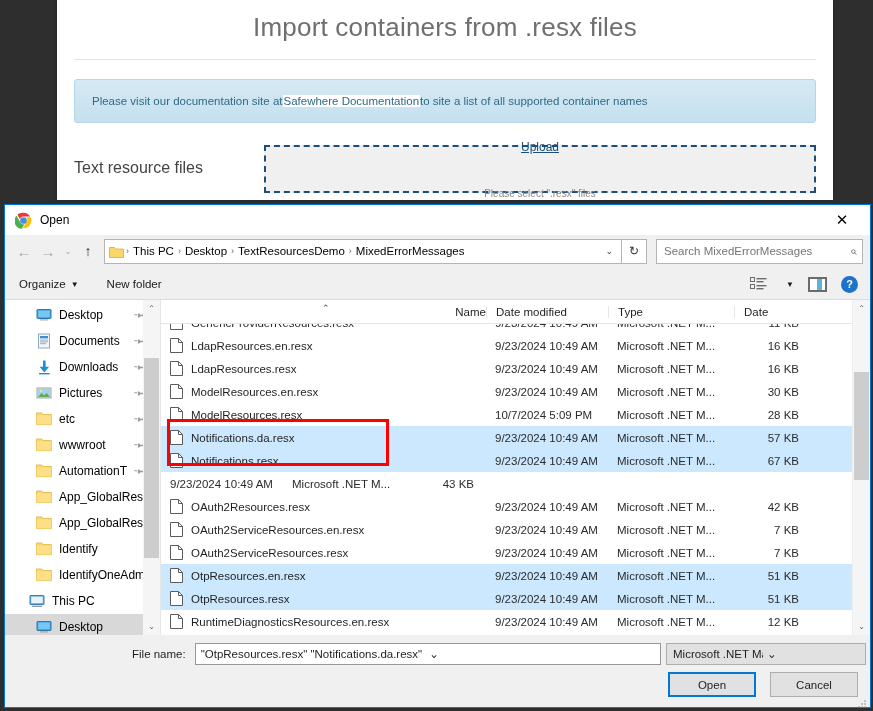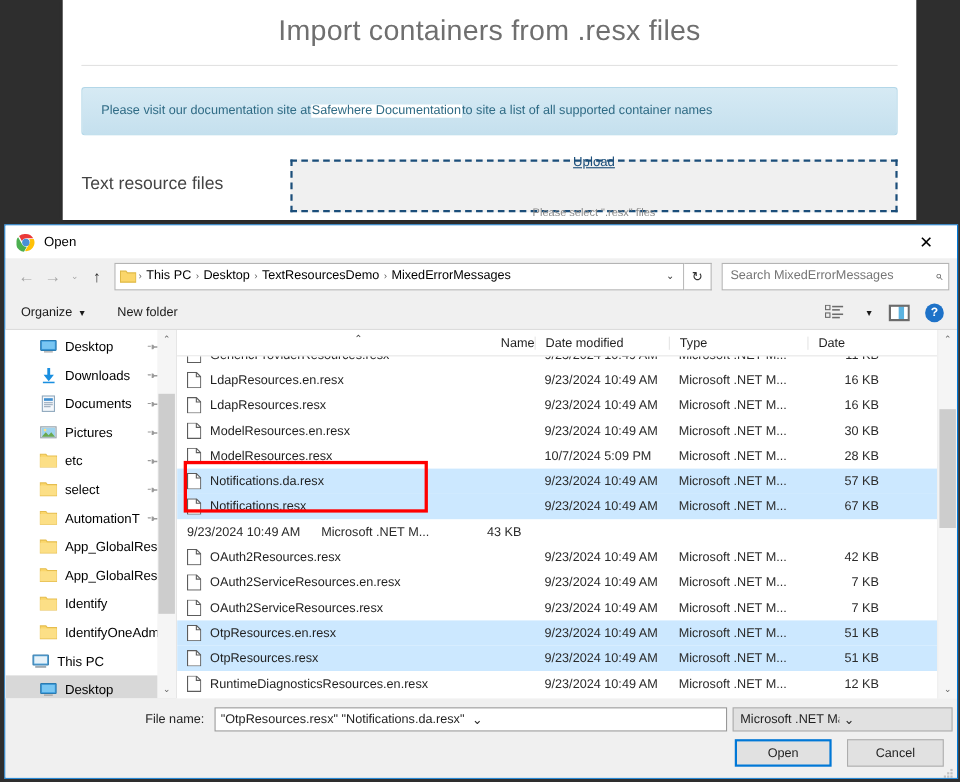--- a/index.html
+++ b/index.html
@@ -268,45 +268,45 @@
                   <rect x="4" y="12.4" width="8" height="1" fill="#9a9a9a"></rect>
                 </svg></span>
               <span>Desktop</span>
               <span class="sb-pin" style="font-size: 9px;"><svg width="11" height="11" viewBox="0 0 11 11">
                   <path d="M7.2 0.6 10.4 3.8 8.8 5.4 8.2 4.8 5.9 7.1l.2 1.7-1 1L2.2 7 3.2 6l1.7.2L7.2 3.9l-.6-.6z" fill="#9a9a9a"></path>
                   <path d="M2.6 8.4.6 10.4" stroke="#9a9a9a" stroke-width="1" fill="none"></path>
                 </svg></span>
             </div>
             <div class="sb-item indent2">
               <span class="sb-ico"><svg width="16" height="16" viewBox="0 0 16 16">
-                  <path d="M7 1.5h2.6v6.2h3.4L8.3 13.5 3.6 7.7H7z" fill="#1a8fe0"></path>
-                  <rect x="3" y="14" width="10.6" height="1.4" fill="#1a8fe0"></rect>
-                </svg></span>
-              <span>Downloads</span>
-              <span class="sb-pin" style="font-size: 9px;"><svg width="11" height="11" viewBox="0 0 11 11">
-                  <path d="M7.2 0.6 10.4 3.8 8.8 5.4 8.2 4.8 5.9 7.1l.2 1.7-1 1L2.2 7 3.2 6l1.7.2L7.2 3.9l-.6-.6z" fill="#9a9a9a"></path>
-                  <path d="M2.6 8.4.6 10.4" stroke="#9a9a9a" stroke-width="1" fill="none"></path>
-                </svg></span>
-            </div>
-            <div class="sb-item indent2">
-              <span class="sb-ico"><svg width="16" height="16" viewBox="0 0 16 16">
                   <rect x="2.5" y="1" width="11" height="14" fill="#f4f7fb" stroke="#8fa8bd"></rect>
                   <rect x="4" y="3" width="8" height="2.4" fill="#3f8fd0"></rect>
                   <rect x="4" y="6.6" width="8" height="1" fill="#9ab"></rect>
                   <rect x="4" y="8.4" width="8" height="1" fill="#9ab"></rect>
                   <rect x="4" y="10.2" width="6" height="1" fill="#9ab"></rect>
                 </svg></span>
               <span>Documents</span>
               <span class="sb-pin" style="font-size: 9px;"><svg width="11" height="11" viewBox="0 0 11 11">
                   <path d="M7.2 0.6 10.4 3.8 8.8 5.4 8.2 4.8 5.9 7.1l.2 1.7-1 1L2.2 7 3.2 6l1.7.2L7.2 3.9l-.6-.6z" fill="#9a9a9a"></path>
                   <path d="M2.6 8.4.6 10.4" stroke="#9a9a9a" stroke-width="1" fill="none"></path>
                 </svg></span>
             </div>
             <div class="sb-item indent2">
               <span class="sb-ico"><svg width="16" height="16" viewBox="0 0 16 16">
+                  <path d="M7 1.5h2.6v6.2h3.4L8.3 13.5 3.6 7.7H7z" fill="#1a8fe0"></path>
+                  <rect x="3" y="14" width="10.6" height="1.4" fill="#1a8fe0"></rect>
+                </svg></span>
+              <span>Downloads</span>
+              <span class="sb-pin" style="font-size: 9px;"><svg width="11" height="11" viewBox="0 0 11 11">
+                  <path d="M7.2 0.6 10.4 3.8 8.8 5.4 8.2 4.8 5.9 7.1l.2 1.7-1 1L2.2 7 3.2 6l1.7.2L7.2 3.9l-.6-.6z" fill="#9a9a9a"></path>
+                  <path d="M2.6 8.4.6 10.4" stroke="#9a9a9a" stroke-width="1" fill="none"></path>
+                </svg></span>
+            </div>
+            <div class="sb-item indent2">
+              <span class="sb-ico"><svg width="16" height="16" viewBox="0 0 16 16">
                   <rect x="1" y="3" width="14" height="10" fill="#dfe6ea" stroke="#9aa7ae"></rect>
                   <rect x="2" y="4" width="12" height="8" fill="#9fd4ef"></rect>
                   <path d="M2 12l3.6-4 2.6 2.6L10.6 8 14 12z" fill="#6aa84f"></path>
                   <circle cx="5" cy="6" r="1.2" fill="#ffe082"></circle>
                 </svg></span>
               <span>Pictures</span>
               <span class="sb-pin" style="font-size: 9px;"><svg width="11" height="11" viewBox="0 0 11 11">
                   <path d="M7.2 0.6 10.4 3.8 8.8 5.4 8.2 4.8 5.9 7.1l.2 1.7-1 1L2.2 7 3.2 6l1.7.2L7.2 3.9l-.6-.6z" fill="#9a9a9a"></path>
                   <path d="M2.6 8.4.6 10.4" stroke="#9a9a9a" stroke-width="1" fill="none"></path>
                 </svg></span>
@@ -320,21 +320,21 @@
               <span class="sb-pin" style="font-size: 9px;"><svg width="11" height="11" viewBox="0 0 11 11">
                   <path d="M7.2 0.6 10.4 3.8 8.8 5.4 8.2 4.8 5.9 7.1l.2 1.7-1 1L2.2 7 3.2 6l1.7.2L7.2 3.9l-.6-.6z" fill="#9a9a9a"></path>
                   <path d="M2.6 8.4.6 10.4" stroke="#9a9a9a" stroke-width="1" fill="none"></path>
                 </svg></span>
             </div>
             <div class="sb-item indent2">
               <span class="sb-ico"><svg width="16" height="15" viewBox="0 0 16 15">
                   <path d="M0.5 2h5.2l1.3 1.6H15.5v10H0.5z" fill="#fbd66a" stroke="#e5bd4e"></path>
                   <path d="M0.5 4.3h15v9.2H0.5z" fill="#fcdf86"></path>
                 </svg></span>
-              <span>select</span>
+              <span>wwwroot</span>
               <span class="sb-pin" style="font-size: 9px;"><svg width="11" height="11" viewBox="0 0 11 11">
                   <path d="M7.2 0.6 10.4 3.8 8.8 5.4 8.2 4.8 5.9 7.1l.2 1.7-1 1L2.2 7 3.2 6l1.7.2L7.2 3.9l-.6-.6z" fill="#9a9a9a"></path>
                   <path d="M2.6 8.4.6 10.4" stroke="#9a9a9a" stroke-width="1" fill="none"></path>
                 </svg></span>
             </div>
             <div class="sb-item indent2">
               <span class="sb-ico"><svg width="16" height="15" viewBox="0 0 16 15">
                   <path d="M0.5 2h5.2l1.3 1.6H15.5v10H0.5z" fill="#fbd66a" stroke="#e5bd4e"></path>
                   <path d="M0.5 4.3h15v9.2H0.5z" fill="#fcdf86"></path>
                 </svg></span>

